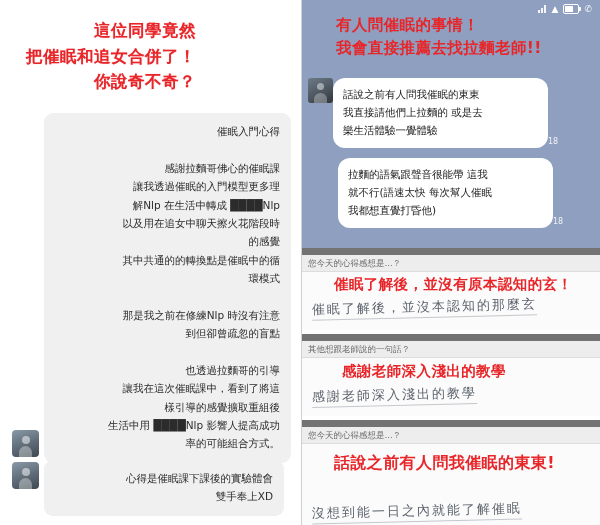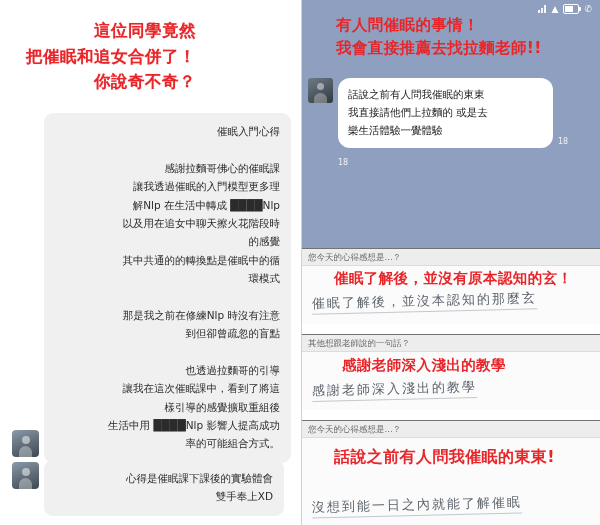--- a/index.html
+++ b/index.html
@@ -172,21 +172,20 @@
   .annot-top {
     left: 6px;
     top: 14px;
     font-size: 15.5px;
     line-height: 1.5;
   }
   .rmsg-row {
     position: absolute;
     display: flex;
     align-items: flex-start;
-    gap: 5px;
   }
   .avatar-right {
     width: 25px;
     height: 25px;
     border-radius: 3px;
     background: linear-gradient(150deg,#6d7b88 0%,#4a535c 60%,#2f363c 100%);
     position: relative;
     overflow: hidden;
     flex: 0 0 auto;
   }
@@ -216,21 +215,21 @@
     align-self: flex-end;
     margin-bottom: 2px;
   }
 
   
   .survey {
     position: absolute;
     left: 0;
     width: 298px;
     background: #fdfdfd;
-    border-top: 1px solid #737373;
+    border-top: 7px solid #737373;
     box-sizing: border-box;
   }
   .survey-q {
     font-size: 8.5px;
     color: #6a6a6a;
     padding: 3px 6px 1px 6px;
     background: #ededed;
     border-bottom: 1px solid #dcdcdc;
   }
   .survey-body {
@@ -328,20 +327,23 @@
 
       <div class="rmsg-row" style="left:6px; top:78px; width:286px;">
         <div class="avatar-right"></div>
         <div class="rbubble" style="width:215px;">話說之前有人問我催眠的東東
 我直接請他們上拉麵的 或是去
 樂生活體驗一覺體驗</div>
         <div class="rtime">18</div>
       </div>
 
       <div class="rmsg-row" style="left:36px; top:158px; width:256px;">
+        <div class="rbubble" style="width:215px;">拉麵的語氣跟聲音很能帶 這我
+就不行(語速太快 每次幫人催眠
+我都想直覺打昏他)</div>
         <div class="rtime">18</div>
       </div>
     </div>
 
     <div class="survey" style="top:248px;">
       <div class="survey-q">您今天的心得感想是...？</div>
       <div class="survey-body">
         <div class="handwrite u" style="top:26px;">催眠了解後，並沒本認知的那麼玄</div>
         <div class="annot-red annot-mid" style="left:4px; top:2px;">催眠了解後，並沒有原本認知的玄！</div>
       </div>

